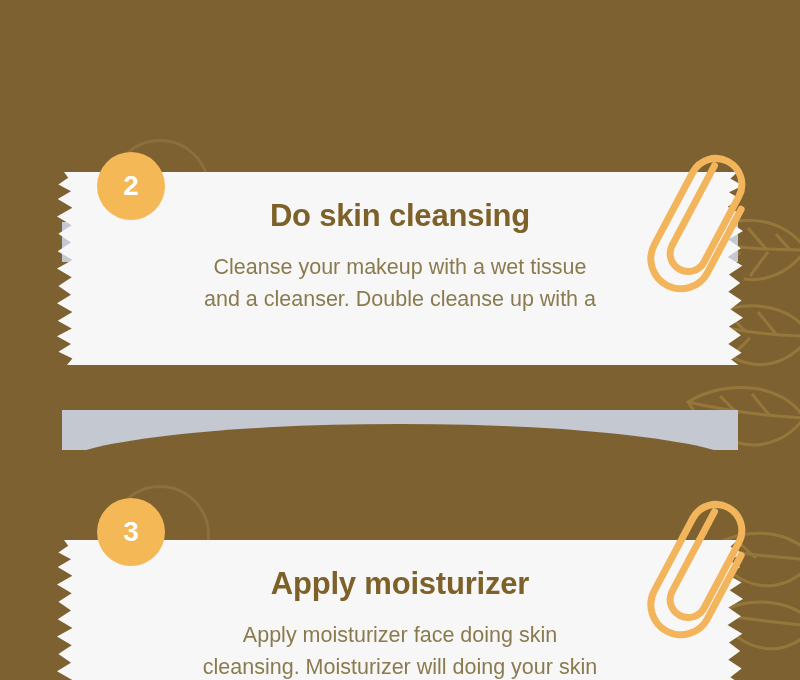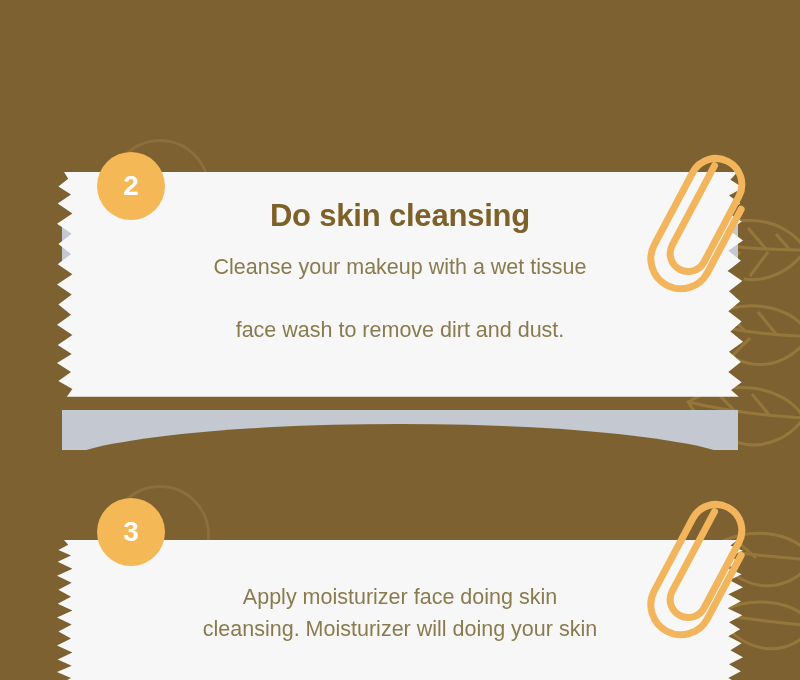--- a/index.html
+++ b/index.html
@@ -187,37 +187,37 @@
 
   <div class="card-shadow s1"></div>
 
   <div class="badge-ring r2"></div>
   <div class="card-shadow s2"></div>
   <div class="card-wrap card-2">
     <div class="card">
       <h2 class="card-heading">Do skin cleansing</h2>
       <p class="card-body">
         <span>Cleanse your makeup with a wet tissue</span><br>
-        <br>
-        <span>face wash to remove dirt and dust.</span>
+        <span>and a cleanser. Double cleanse up with a</span><br>
       </p>
     </div>
   </div>
   <div class="badge b2">
     <span>2</span>
   </div>
   <svg class="paperclip p2" width="120" height="150" viewBox="0 0 120 150" xmlns="http://www.w3.org/2000/svg">
     <g transform="rotate(28 60 75)" fill="none" stroke="#f3b55c" stroke-width="7" stroke-linecap="round">
       <path d="M44 14 L44 104 A18 18 0 0 0 80 104 L80 30 A26 26 0 0 0 28 30 L28 112 A30 30 0 0 0 88 112 L88 40"></path>
     </g>
   </svg>
 
   <div class="badge-ring r3"></div>
   <div class="card-wrap card-3">
     <div class="card">
+      <h2 class="card-heading">Apply moisturizer</h2>
       <p class="card-body">
         <span>Apply moisturizer face doing skin</span><br>
         <span>cleansing. Moisturizer will doing your skin</span>
       </p>
     </div>
   </div>
   <div class="badge b3">
     <span>3</span>
   </div>
   <svg class="paperclip p3" width="120" height="150" viewBox="0 0 120 150" xmlns="http://www.w3.org/2000/svg">

